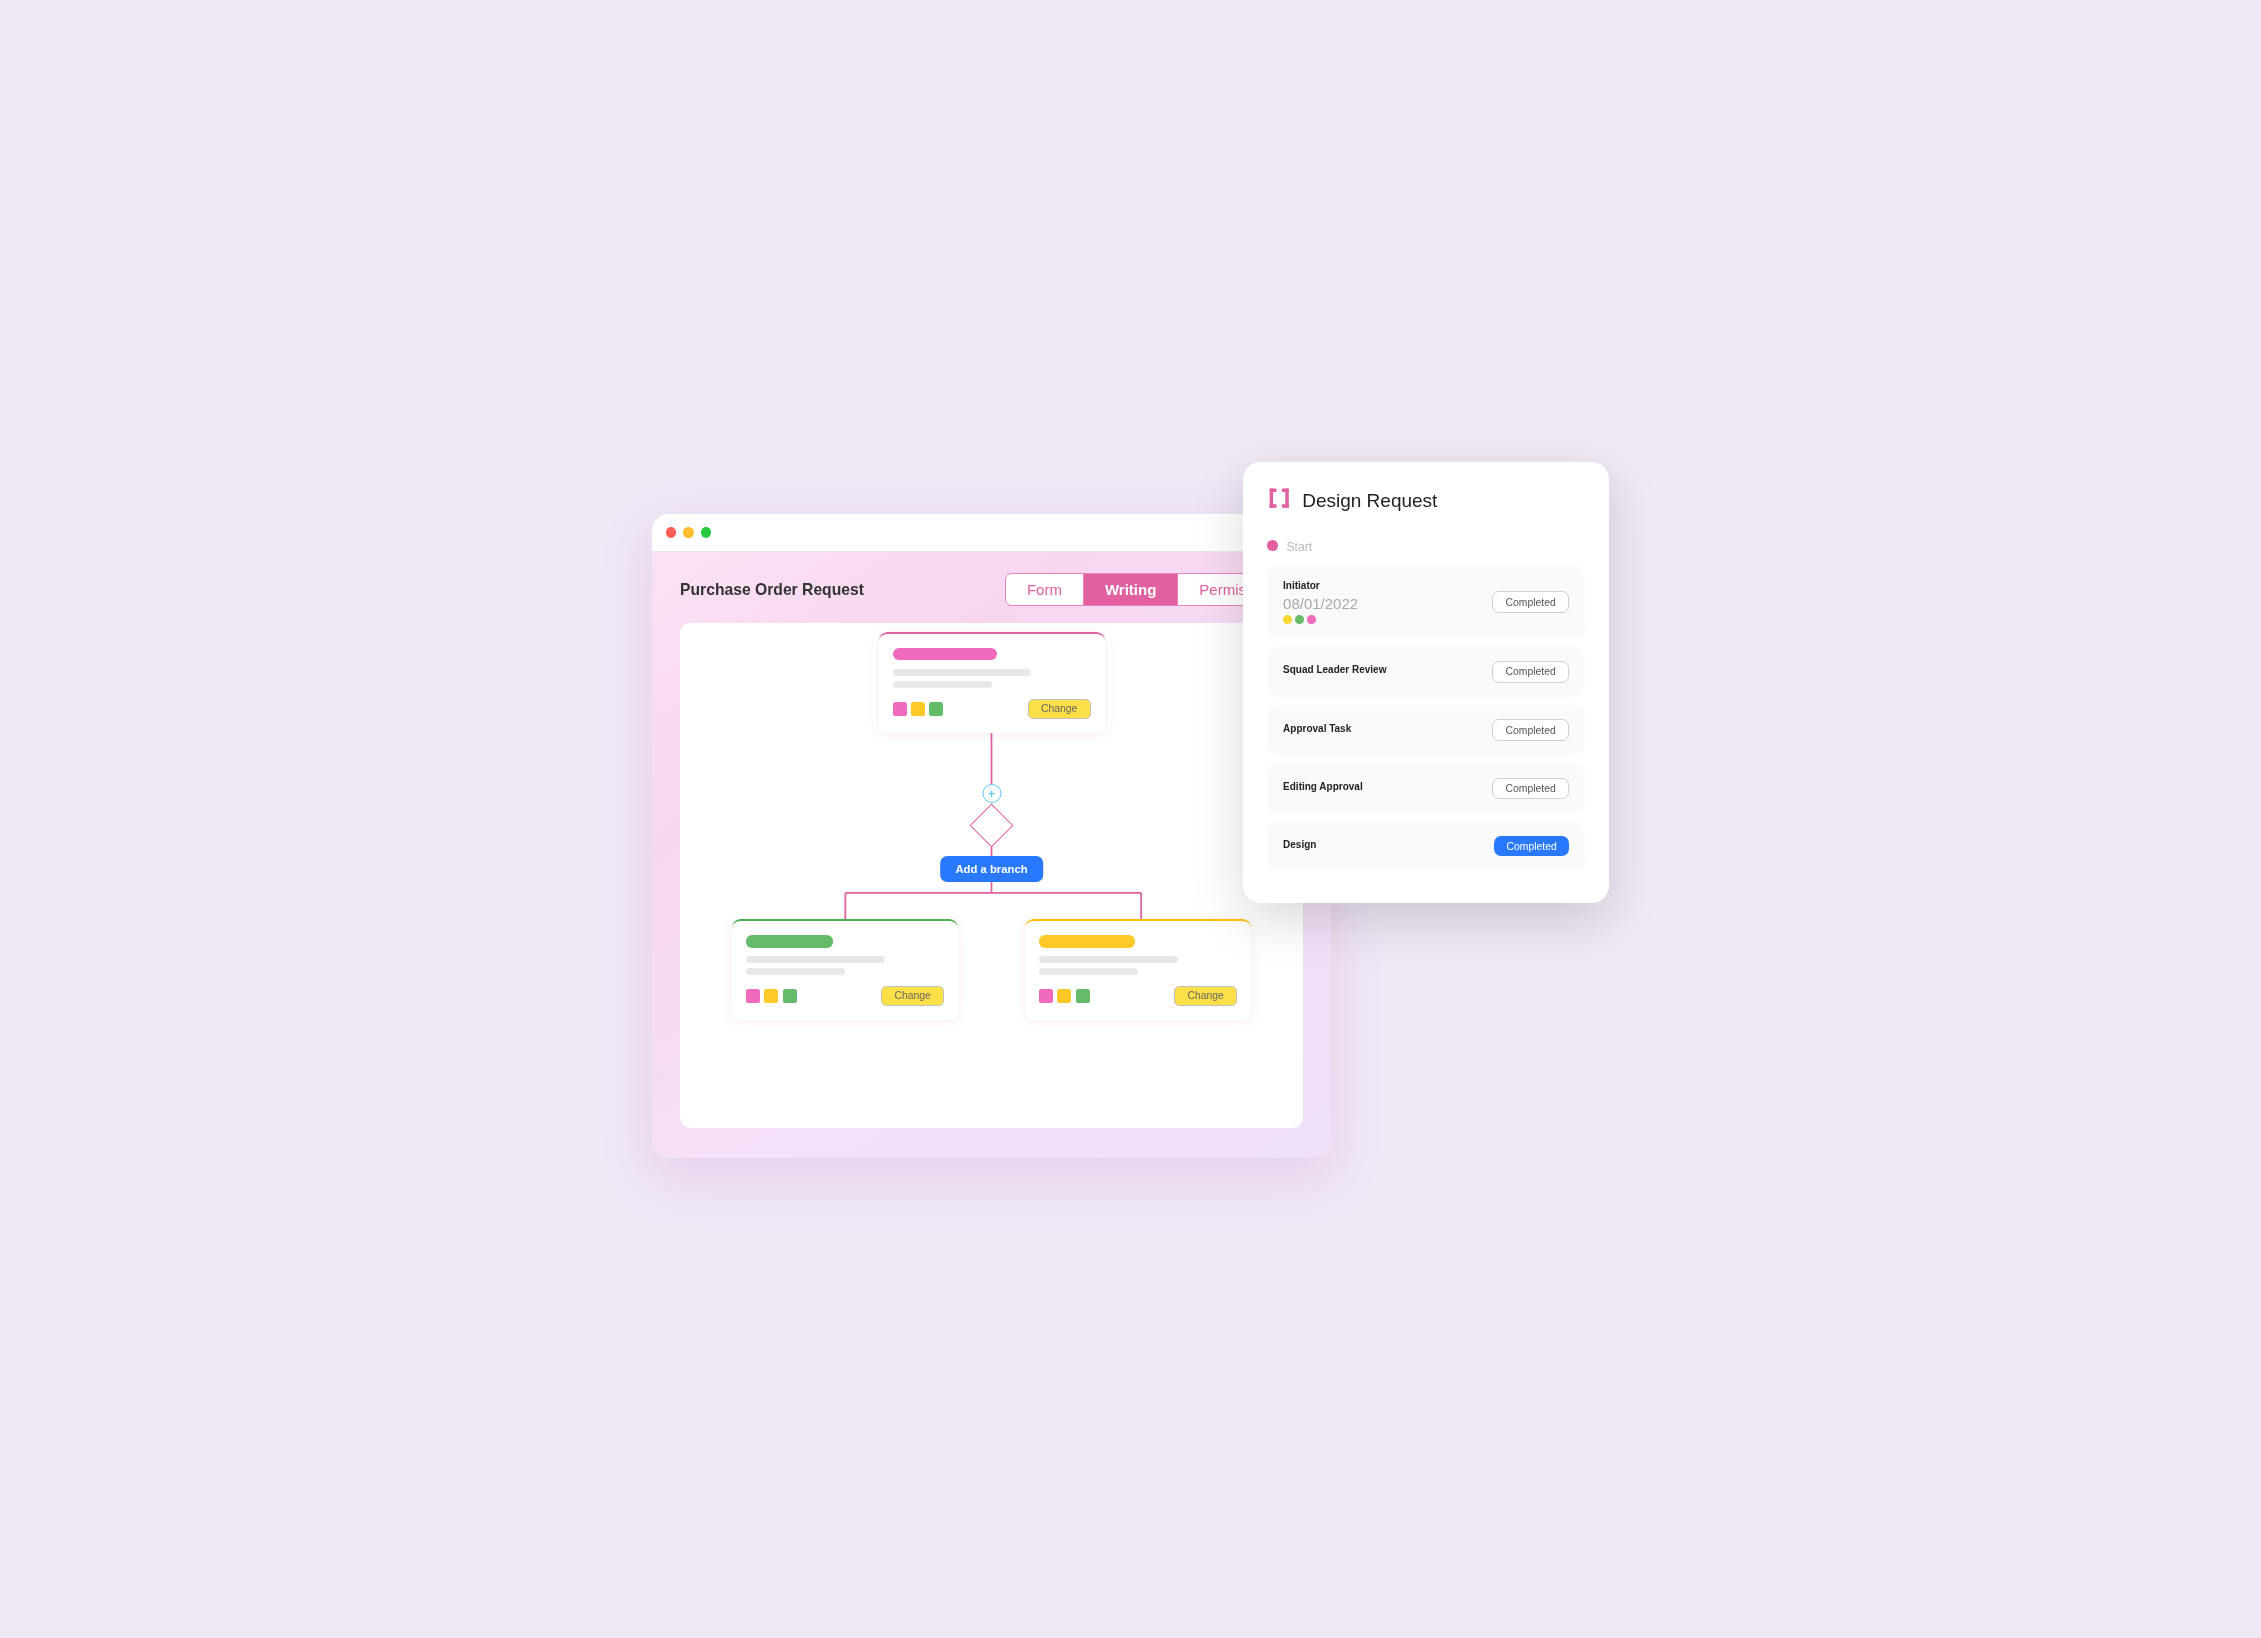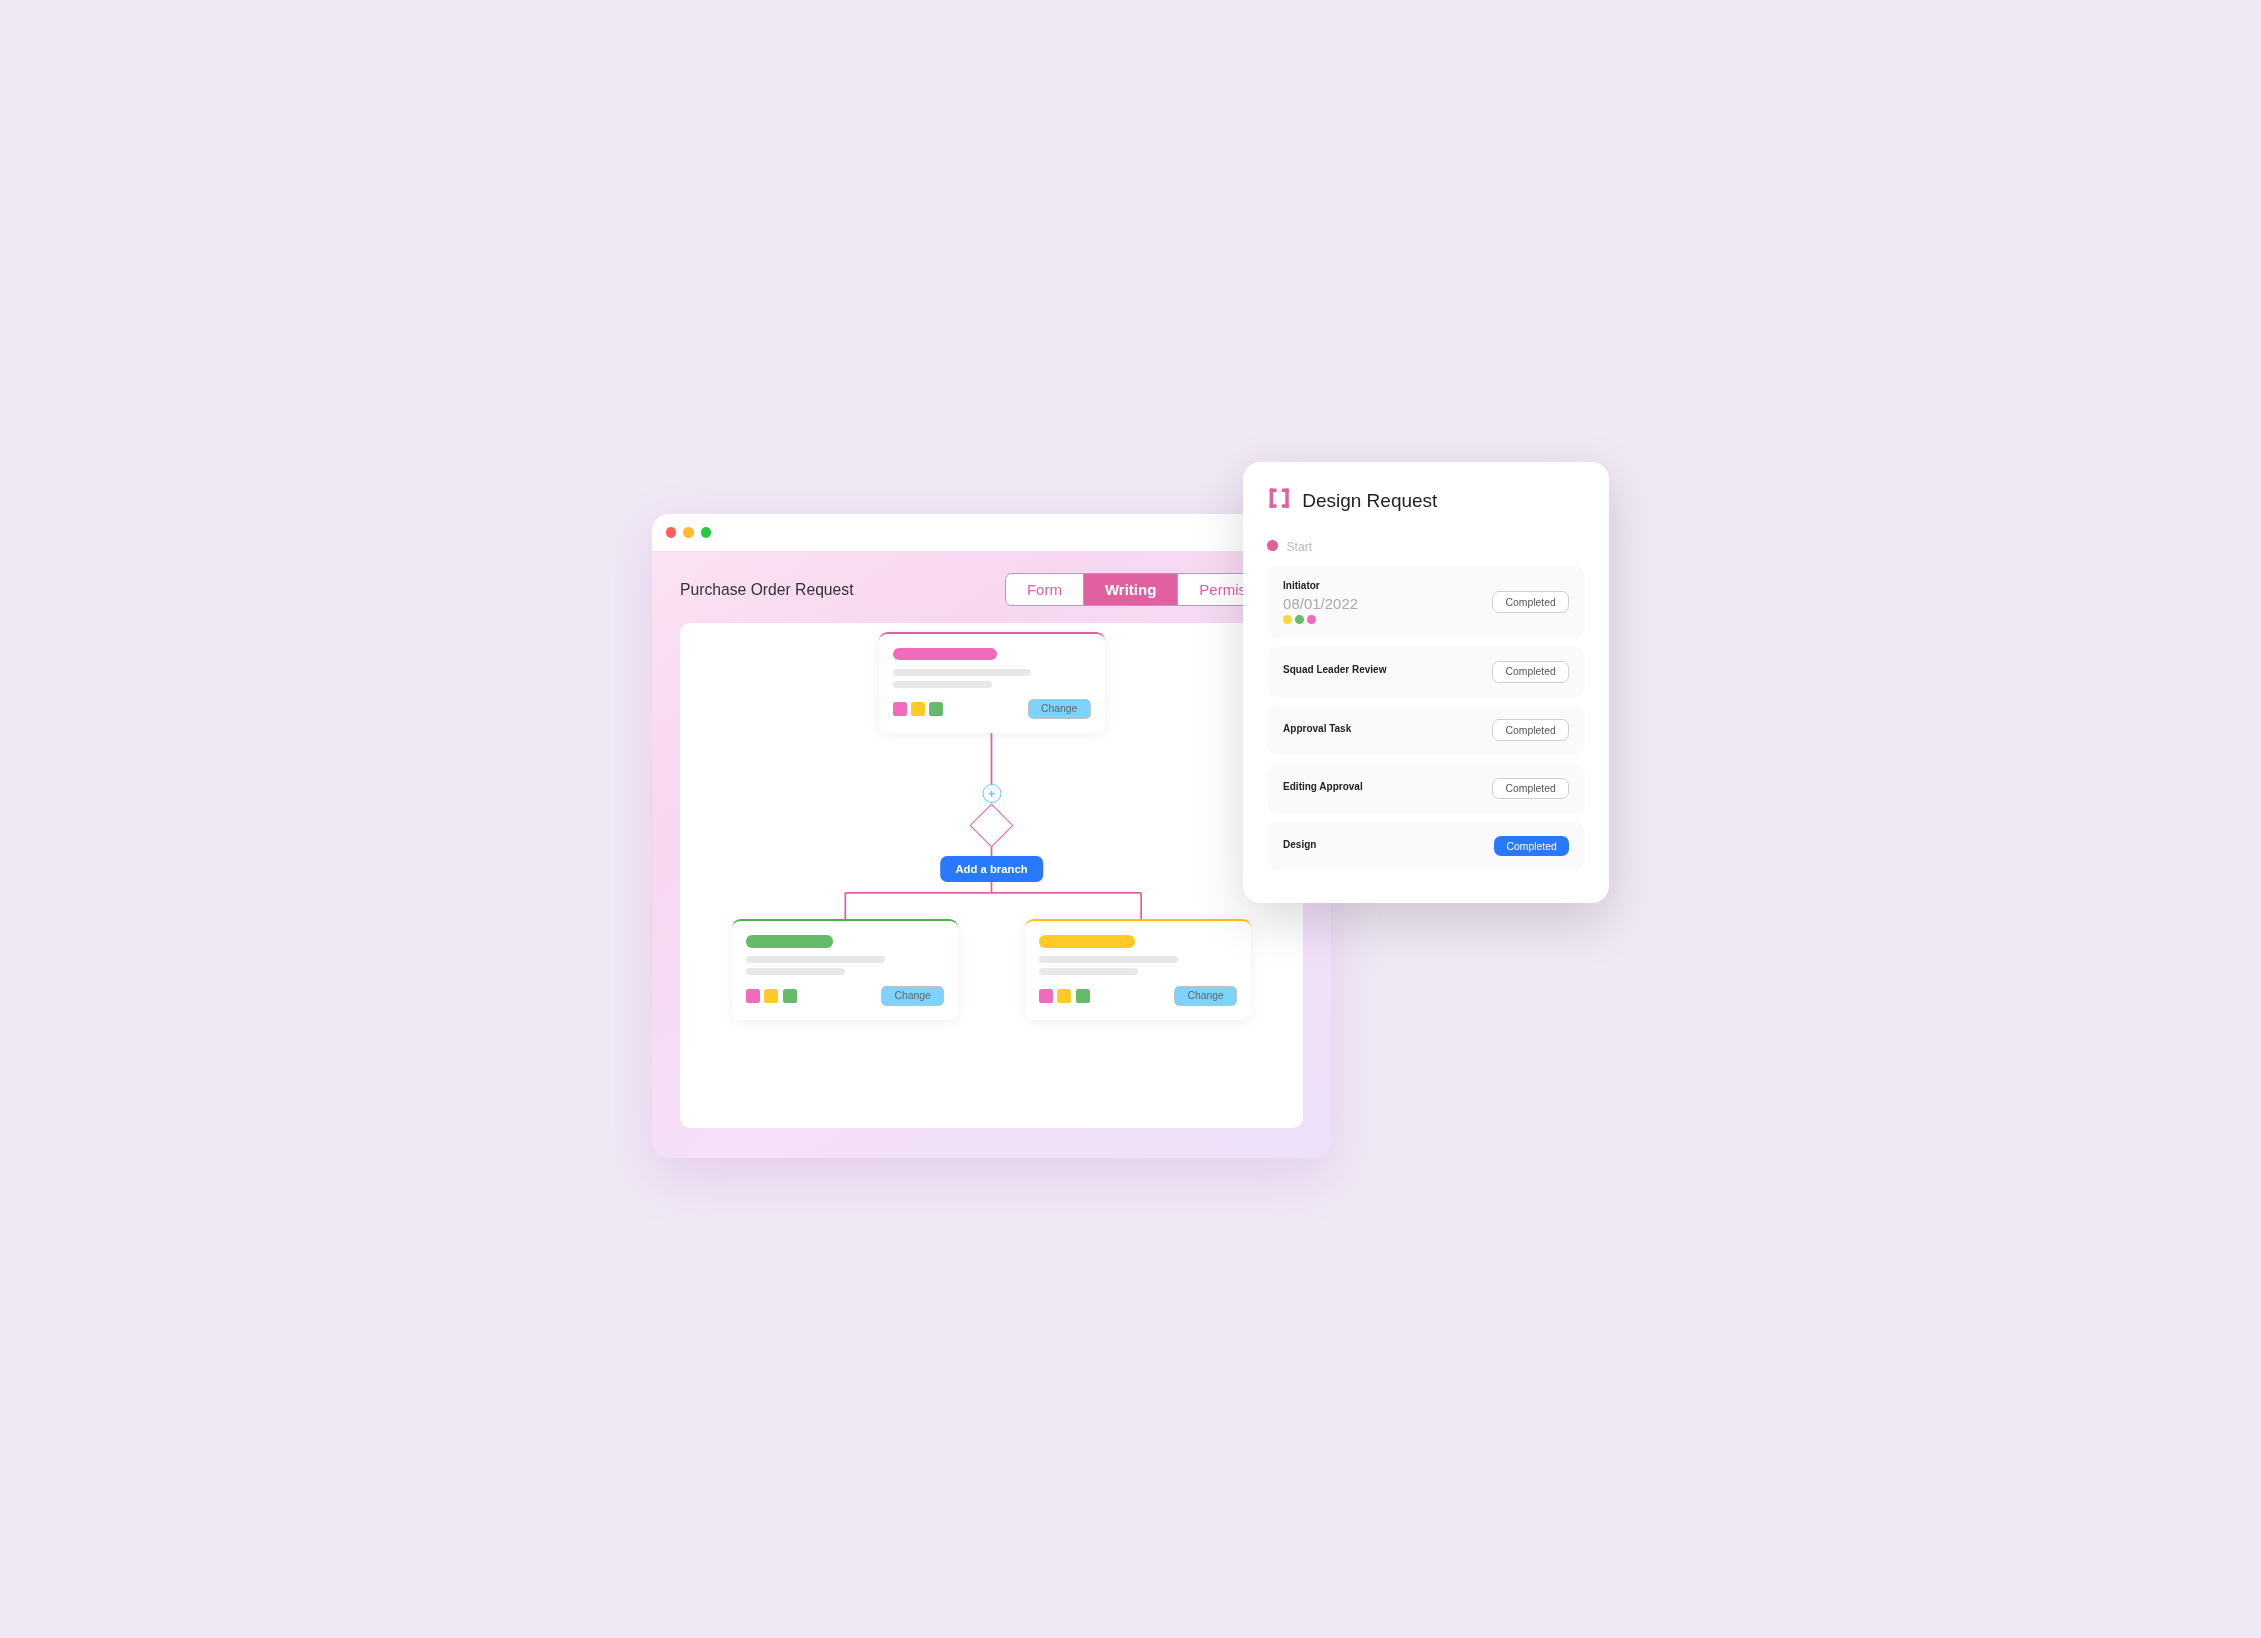--- a/index.html
+++ b/index.html
@@ -59,21 +59,21 @@
 
     .page-header {
       display: flex;
       align-items: center;
       justify-content: space-between;
       margin-bottom: 17.4px;
     }
 
     .page-title {
       font-size: 15.7px;
-      font-weight: 400;
+      font-weight: 700;
       color: #333;
     }
 
     .tabs {
       display: flex;
       gap: 0;
       border: 1.3px solid #e880c0;
       border-radius: 7px;
       overflow: hidden;
     }
@@ -174,21 +174,21 @@
       height: 14px;
       border-radius: 2.6px;
     }
     .dot-pink { background: #f06bbb; }
     .dot-yellow { background: #ffca28; }
     .dot-green { background: #66bb6a; }
 
     .change-btn {
       border: 1.3px solid #c0c0c0;
       border-radius: 5.2px;
-      background: #7dd3fc;
+      background: #fde047;
       padding: 3.5px 12.2px;
       font-size: 10.4px;
       color: #666;
       cursor: pointer;
     }
 
     
     .plus-btn {
       position: absolute;
       width: 19px;

